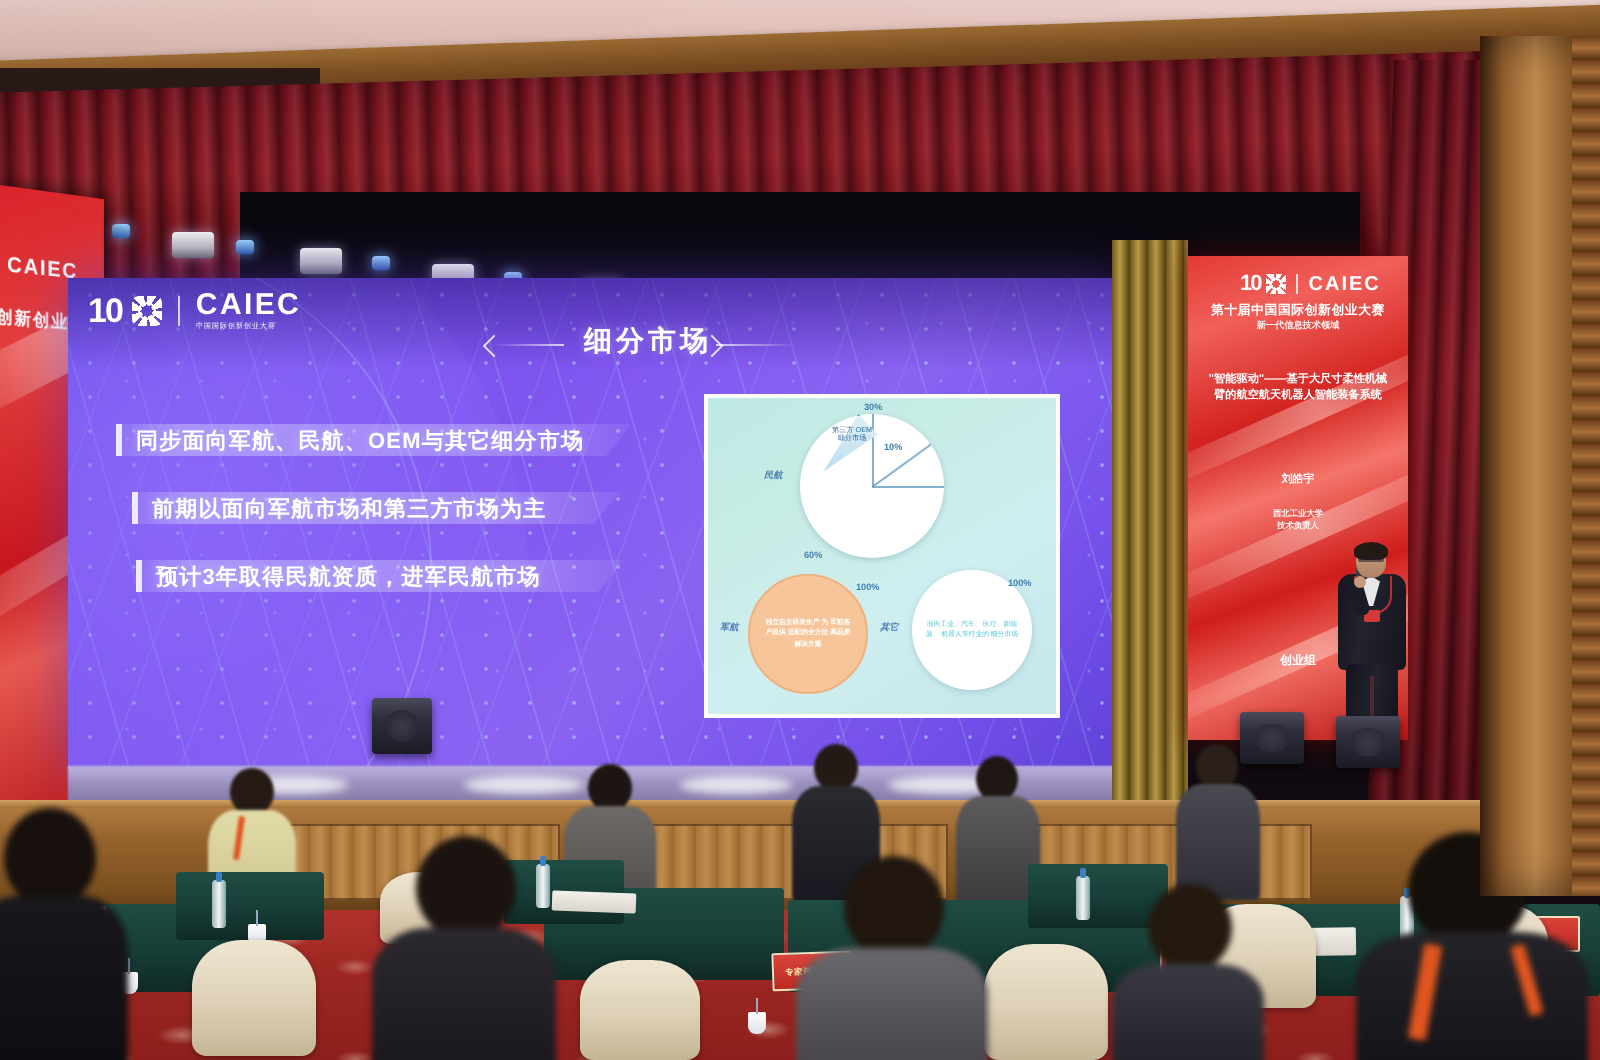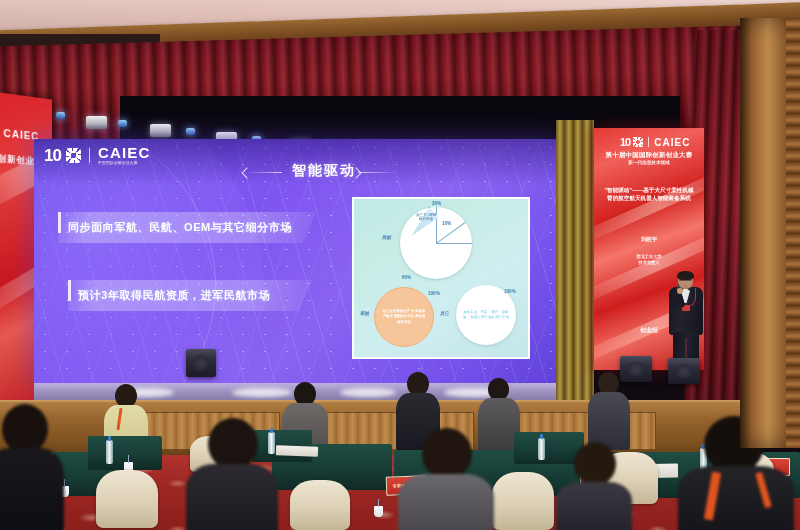--- a/index.html
+++ b/index.html
@@ -120,21 +120,21 @@
   .npu-badge{width:14px;height:14px;border-radius:50%;
     background:radial-gradient(circle at 40% 35%, #ffffff, #bcd7f5 55%, #6f9ed6 100%);
     box-shadow:0 0 3px rgba(255,255,255,.6);position:relative;}
   .npu-badge:after{content:"";position:absolute;left:3px;top:4px;width:8px;height:6px;
     background:linear-gradient(60deg,#2a5ea8,#7fb2e8);clip-path:polygon(0 60%,45% 0,100% 35%,55% 100%);}
   .npu-txt{display:flex;flex-direction:column;line-height:1.05;}
   .npu-cn{font-size:9.5px;color:#fff;font-weight:bold;letter-spacing:1.2px;font-family:"DejaVu Serif",serif;}
   .npu-en{font-size:3.4px;color:#fff;letter-spacing:.25px;}
 
   
-  .ribbon{position:absolute;height:31px;
+  .ribbon{position:absolute;height:16px;
     background:linear-gradient(100deg,rgba(255,255,255,.07) 0%,rgba(255,255,255,.30) 12%,rgba(255,255,255,.26) 75%,rgba(255,255,255,.05) 100%);
     clip-path:polygon(0 0, 100% 0, calc(100% - 13px) 100%, 0 100%);
     display:flex;align-items:center;}
   .ribbon span{color:#ffffff;font-size:11px;font-weight:bold;letter-spacing:.6px;white-space:nowrap;
     text-shadow:0 0 5px rgba(180,200,255,.55);padding-left:10px;}
   .ribbon .cap{position:absolute;left:0;top:0;width:3px;height:21px;background:rgba(255,255,255,.85);}
 
   
   .chart-panel{position:absolute;left:352px;top:197px;width:178px;height:162px;
     background:linear-gradient(150deg,#bfe9e4 0%,#c8ece6 30%,#cfeef0 60%,#c4e7ea 100%);
@@ -302,28 +302,32 @@
       <div class="divider"></div>
       <div class="txtwrap">
         <div class="big">CAIEC</div>
         <div class="sub">中国国际创新创业大赛</div>
       </div>
     </div>
   </div>
 
   <div class="title-rule" style="left:246px;top:172px;width:36px;"></div>
   <div class="arrow-mark" style="left:243px;top:169px;transform:rotate(-135deg);"></div>
-  <div class="slide-title">智能驱动</div>
+  <div class="slide-title">细分市场</div>
   <div class="title-rule r" style="left:358px;top:172px;width:40px;"></div>
   <div class="arrow-mark" style="left:352px;top:169px;transform:rotate(45deg);"></div>
 
 
   <div class="ribbon" style="left:58px;top:212px;width:258px;">
     <div class="cap"></div>
     <span>同步面向军航、民航、OEM与其它细分市场</span>
+  </div>
+  <div class="ribbon" style="left:66px;top:246px;width:244px;">
+    <div class="cap"></div>
+    <span>前期以面向军航市场和第三方市场为主</span>
   </div>
   <div class="ribbon" style="left:68px;top:280px;width:244px;align-items:center;">
     <div class="cap"></div>
     <span>预计3年取得民航资质，进军民航市场</span>
   </div>
 
   <div class="chart-panel">
     <div class="pie">
       <div class="pie-base"></div>
       <div class="pie-sep" style="transform:rotate(-90deg);"></div>

